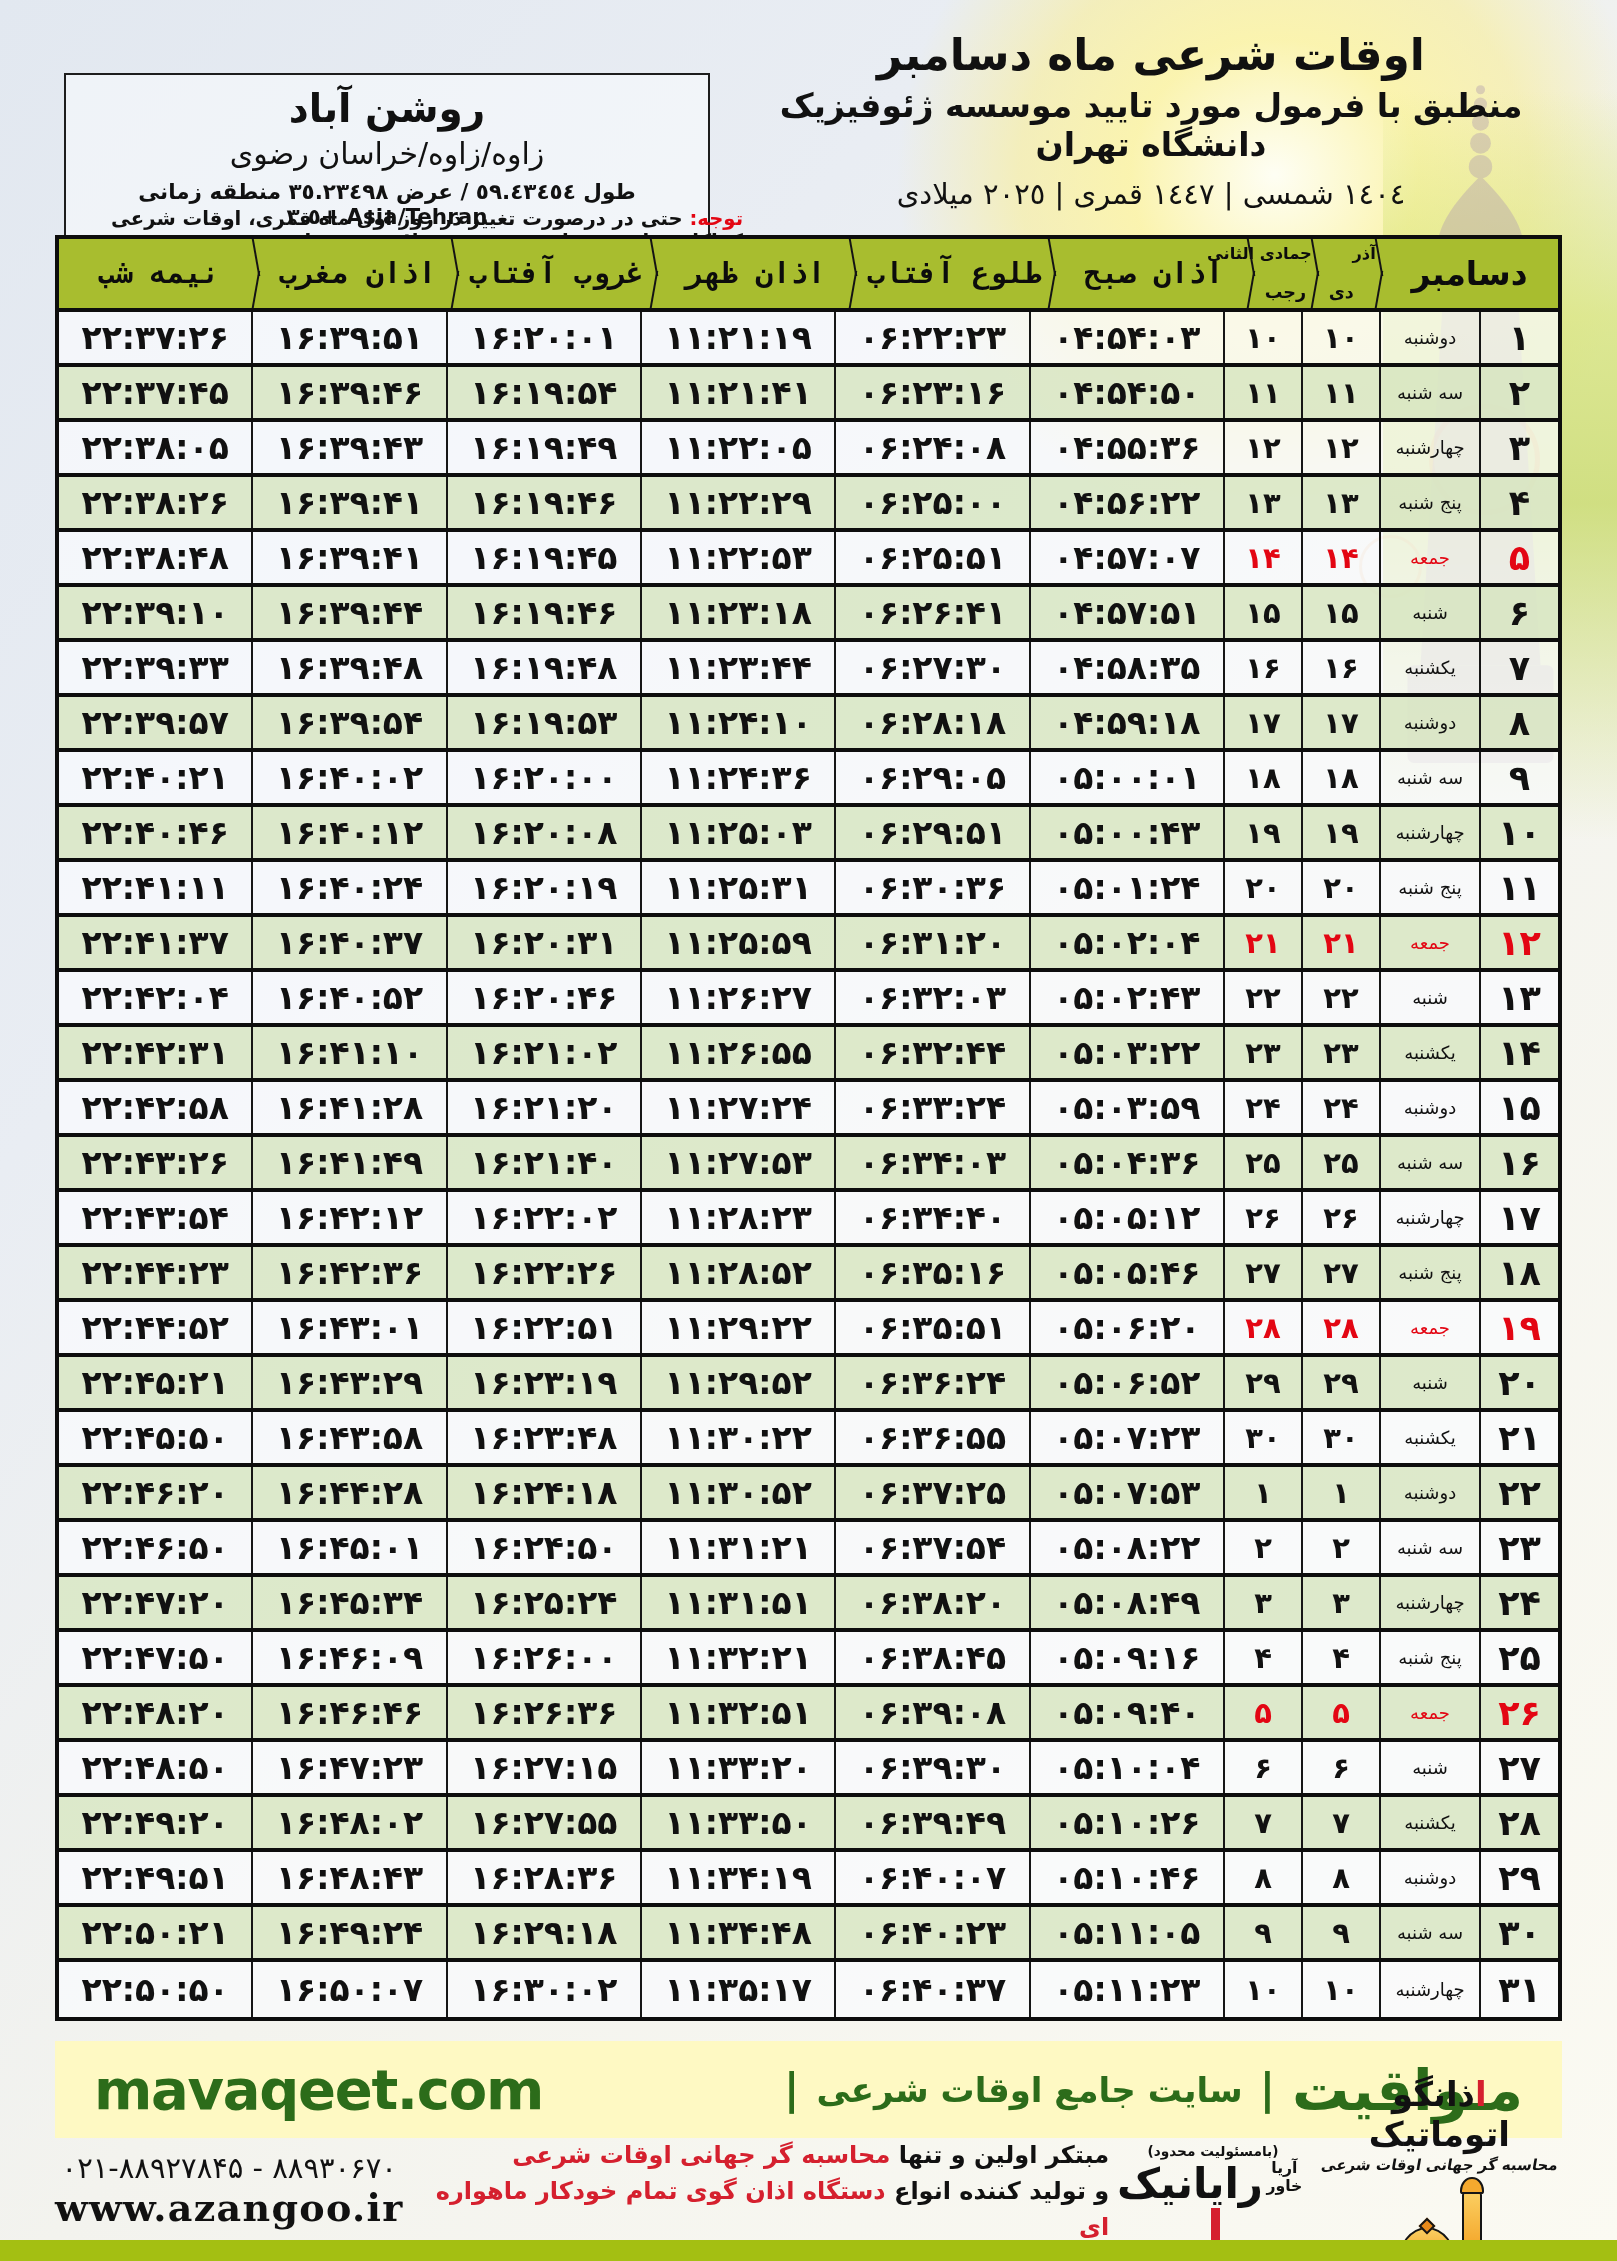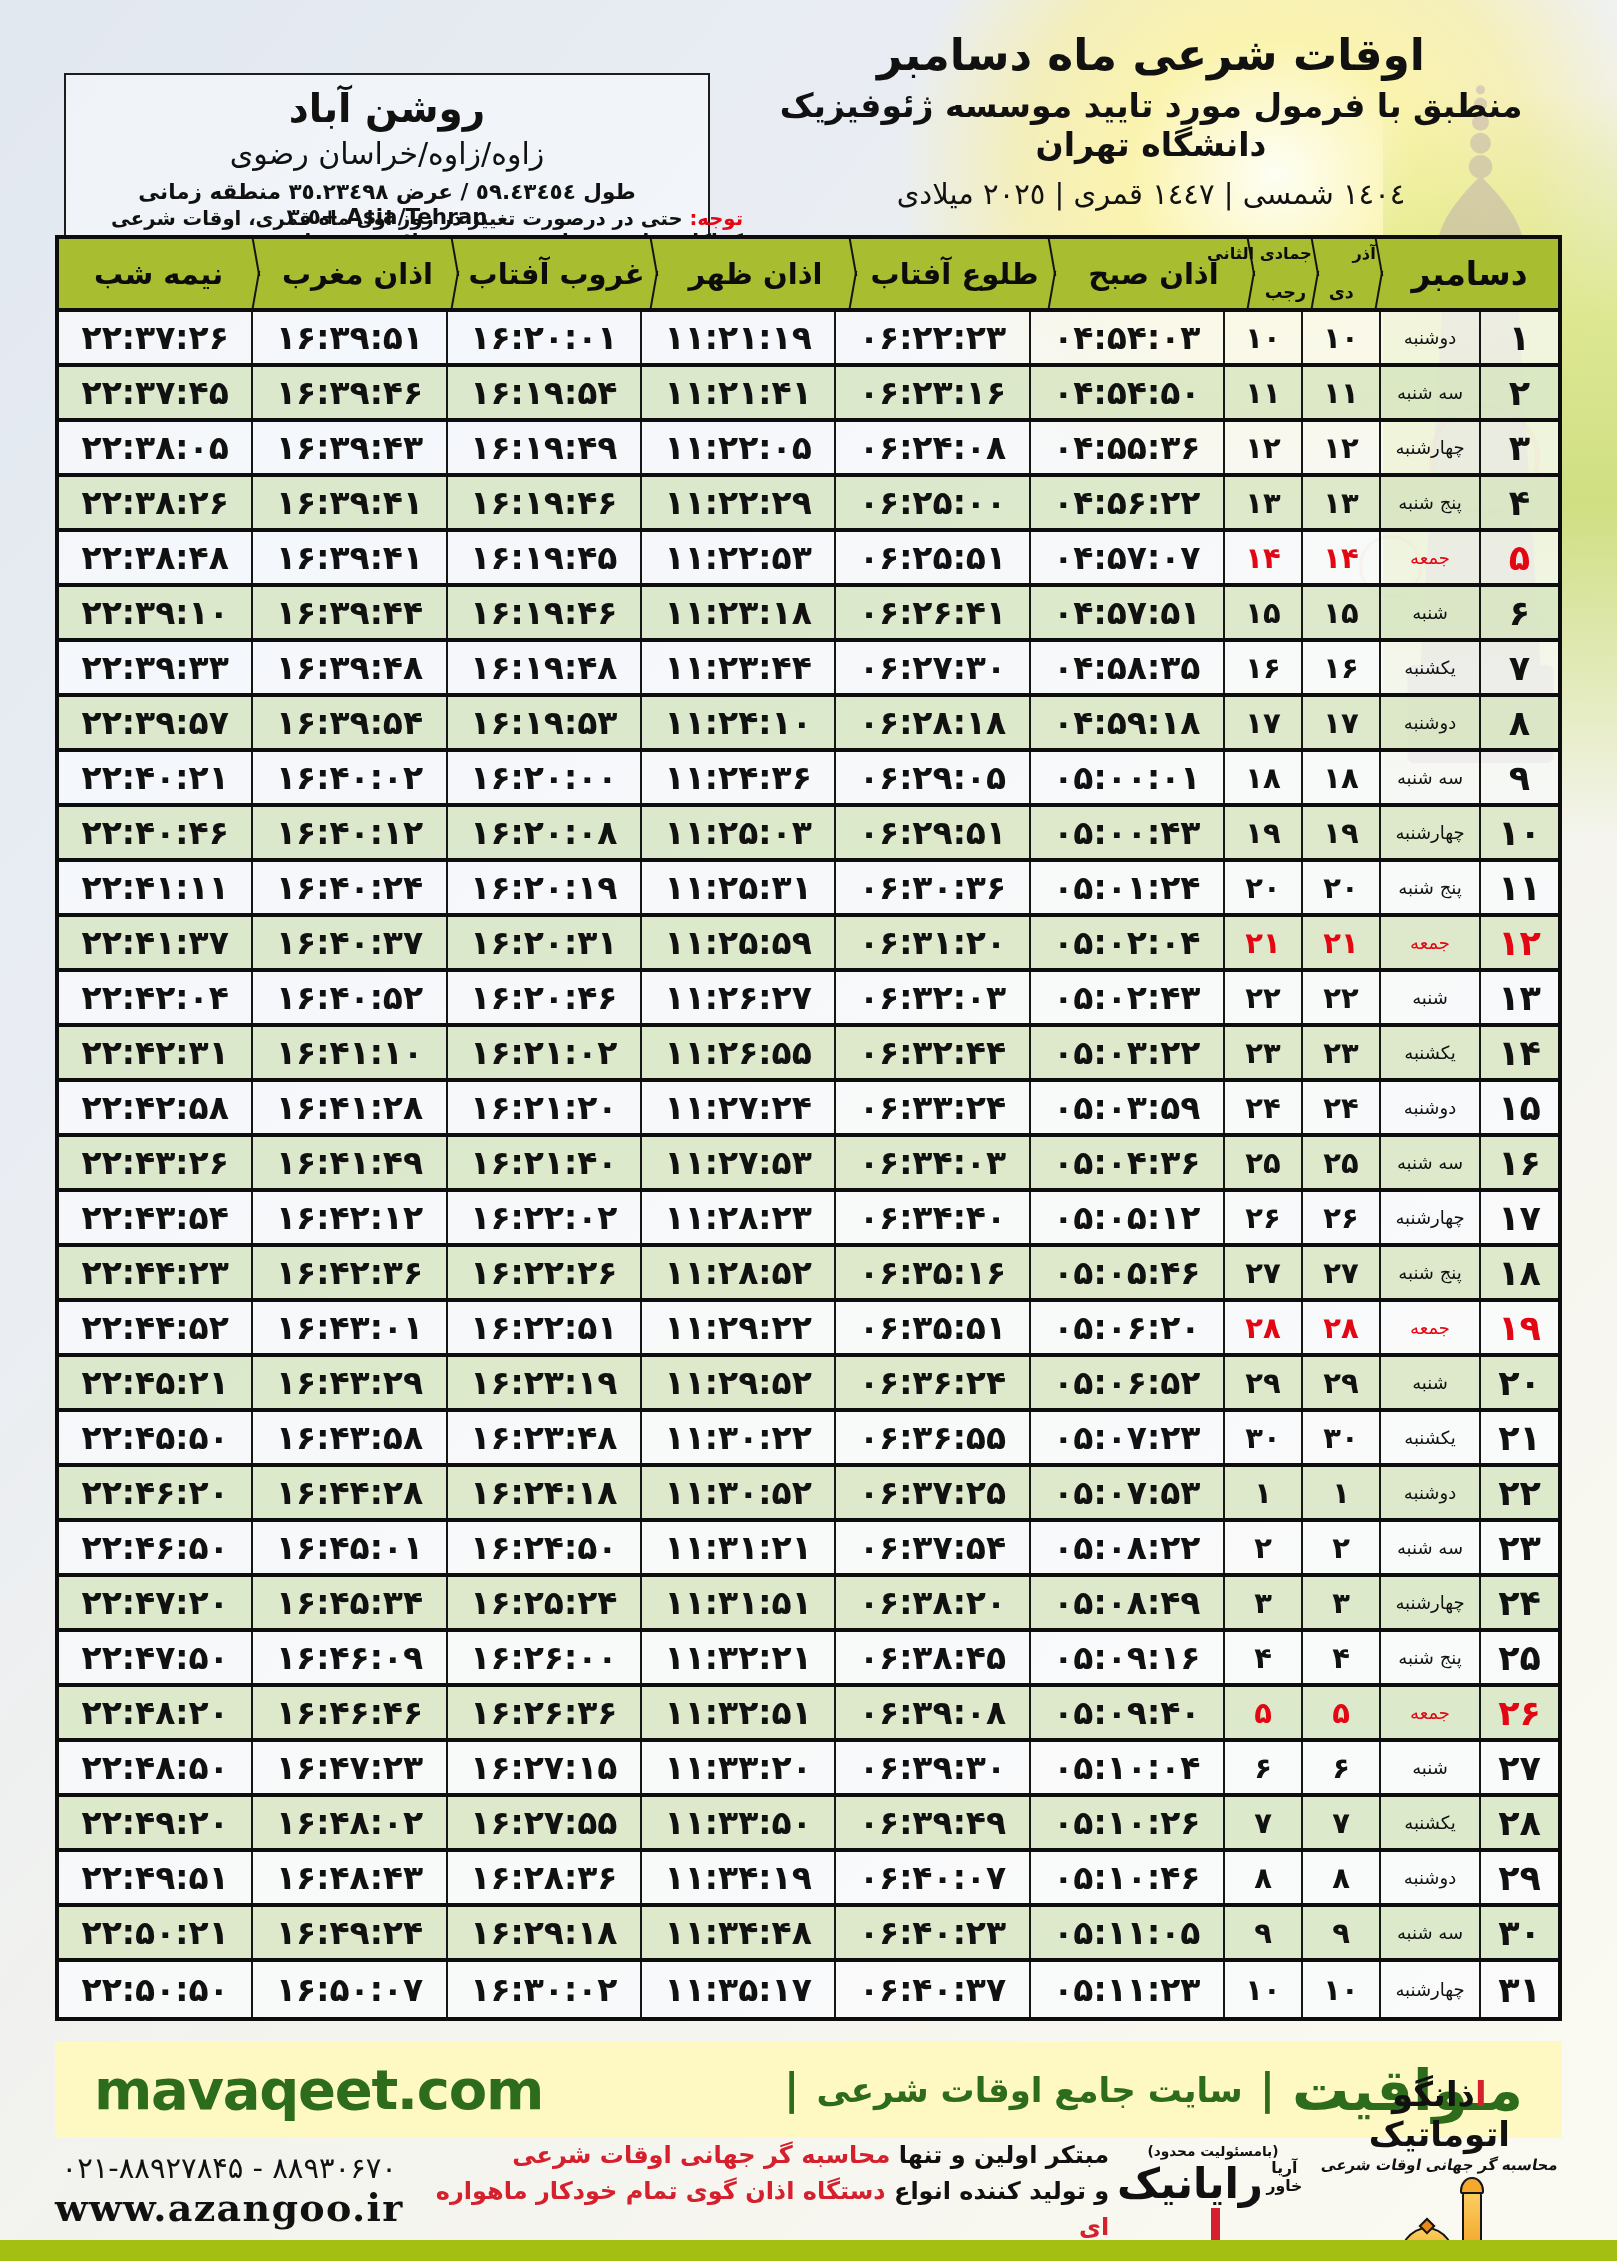--- a/index.html
+++ b/index.html
@@ -30,21 +30,21 @@
   .note-line{position:absolute;top:207px;left:55px;width:688px;direction:rtl;text-align:right;font-size:19.6px;font-weight:600;}
   .note-line .red{color:#e30613;font-weight:bold;}
   
   .main-table{position:absolute;top:235px;left:55px;width:1507px;direction:rtl;
     border:4.6px solid #0d0d0d;background:transparent;}
   .thead{display:flex;height:73px;background:#a8bd2f;border-bottom:4.6px solid #0d0d0d;}
   .th{position:relative;display:flex;align-items:center;justify-content:center;
     font-weight:bold;font-size:29px;color:#0c0c0c;}
   .th-dec{width:177px;font-size:33px;}
   .th-sm{width:64px;}
-  .th-time{flex:1;}
+  .th-time{flex:1;font-family:Liberation Mono, monospace;}
   .th:not(:first-child)::before{content:"";position:absolute;inset-inline-start:1.3px;top:0;height:53%;
     border-inline-start:2px solid #141414;transform:skewX(10deg);}
   .th:not(:first-child)::after{content:"";position:absolute;inset-inline-start:1.3px;bottom:0;height:53%;
     border-inline-start:2px solid #141414;transform:skewX(-10deg);}
   .sm-top{position:absolute;top:5.2px;inset-inline-start:5.2px;font-size:16.3px;white-space:nowrap;}
   .sm-bot{position:absolute;bottom:6.5px;inset-inline-end:11.7px;font-size:17.6px;white-space:nowrap;}
   .trow{display:flex;height:55px;border-bottom:4.6px solid #0d0d0d;background:rgba(249,251,253,.72);}
   .trow:last-child{border-bottom:none;}
   .trow.alt{background:rgba(219,232,200,.94);}
   .cell{display:flex;align-items:center;justify-content:center;overflow:hidden;}

